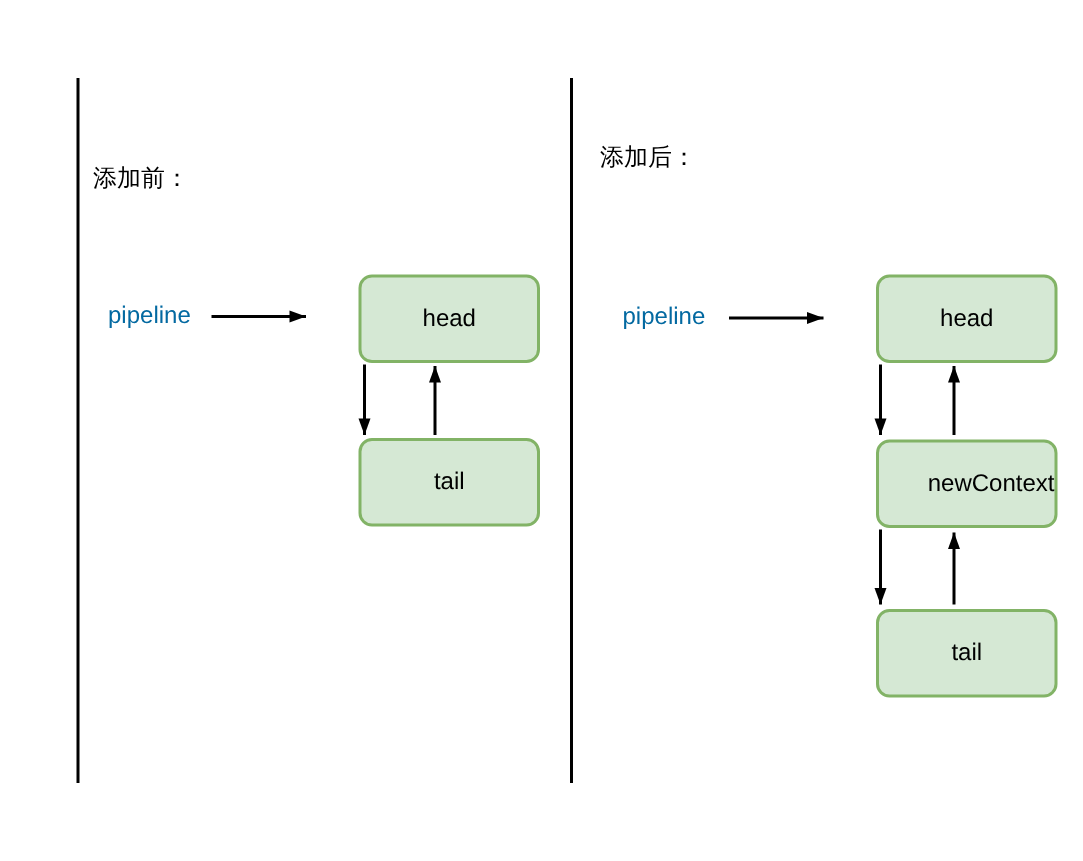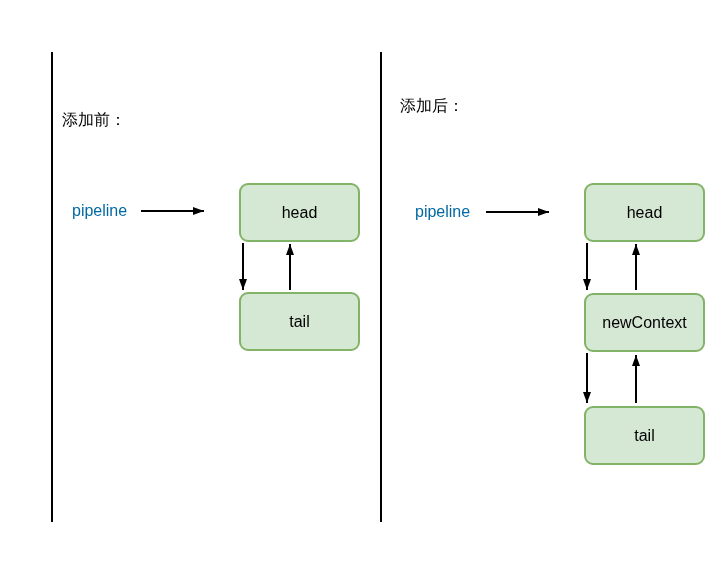--- a/index.html
+++ b/index.html
@@ -104,21 +104,21 @@
   </div>
 
   <div class="section-title" style="left:400px; top:96px;">添加后：</div>
 
   <div class="pointer-label" style="left:415px; top:203px;">pipeline</div>
 
   <div class="node" style="left:552px; top:183px;">
     <span>head</span>
   </div>
 
-  <div class="node" style="left:552px; top:293px;">
+  <div class="node" style="left:552px; top:293px;justify-content:flex-end;">
     <span>newContext</span>
   </div>
 
   <div class="node" style="left:552px; top:406px;">
     <span>tail</span>
   </div>
 
 </div>
 
 </body></html>

